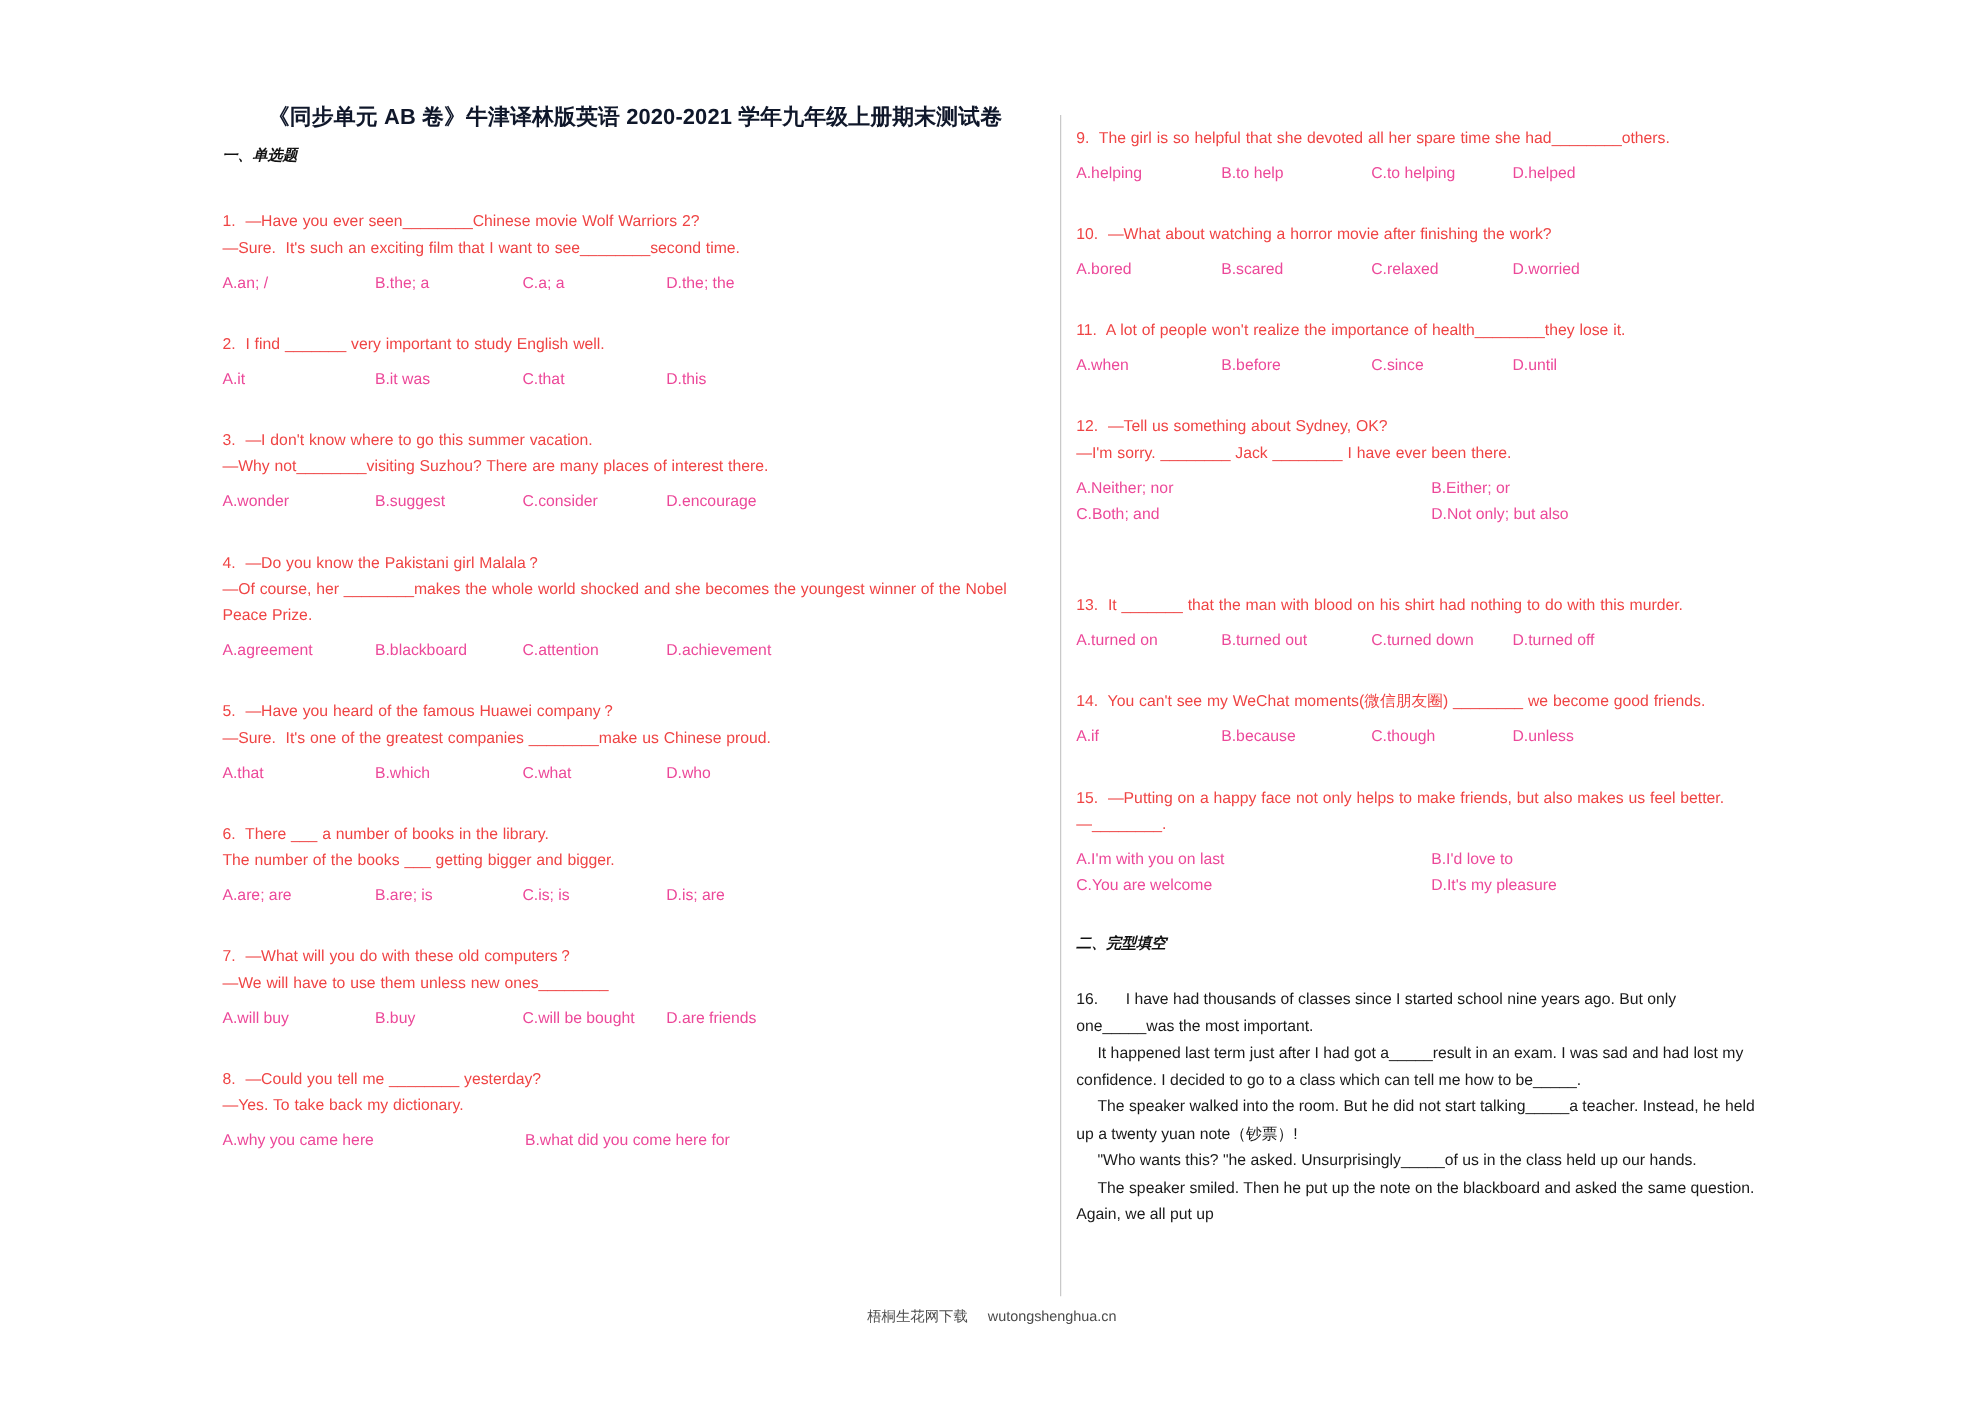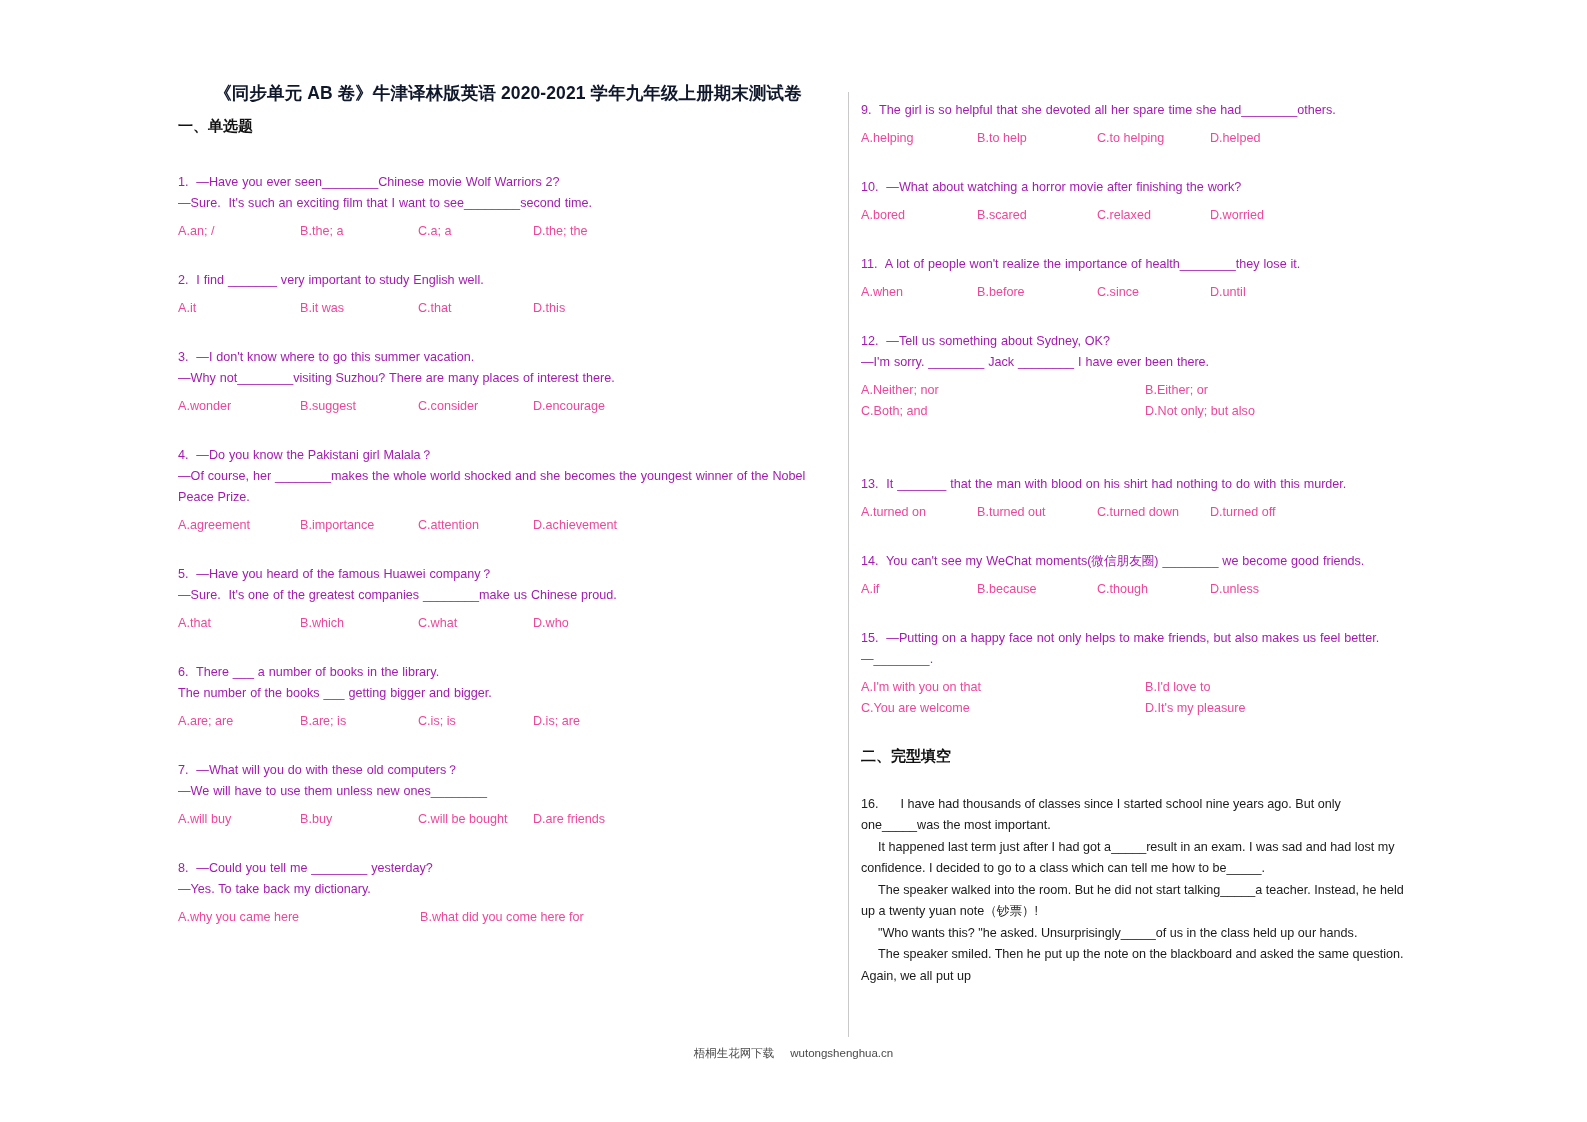--- a/index.html
+++ b/index.html
@@ -49,36 +49,37 @@
     left: 178px;
     top: 115px;
     width: 652px;
   }
   .col-right {
     left: 861px;
     top: 100px;
     width: 556px;
   }
   .section-head {
-    font-size: 15px;
+    font-size: 12px;
     font-weight: bold;
     color: #111111;
     margin: 0 0 6px 0;
     line-height: 1.5;
+    font-style: italic;
   }
   .q {
     margin: 0;
     padding: 0;
   }
   .q-spacer-sm { height: 22px; }
   .q-spacer-md { height: 28px; }
   .q-line {
     font-size: 12.6px;
     line-height: 21px;
-    color: #a21caf;
+    color: #ef4444;
     white-space: pre-wrap;
     word-spacing: 0.4px;
   }
   .opts {
     display: block;
     font-size: 12.6px;
     line-height: 21px;
     color: #ec4899;
     margin-top: 7px;
   }
@@ -166,21 +167,21 @@
         <span class="opts-row"><span class="opt">A.wonder</span><span class="opt">B.suggest</span><span class="opt">C.consider</span><span class="opt">D.encourage</span></span>
       </div>
     </div>
 
     <div class="q-spacer-md"></div>
 
     <div class="q">
       <div class="q-line">4.  —Do you know the Pakistani girl Malala？</div>
       <div class="q-line">—Of course, her ________makes the whole world shocked and she becomes the youngest winner of the Nobel Peace Prize.</div>
       <div class="opts opts-4">
-        <span class="opts-row"><span class="opt">A.agreement</span><span class="opt">B.importance</span><span class="opt">C.attention</span><span class="opt">D.achievement</span></span>
+        <span class="opts-row"><span class="opt">A.agreement</span><span class="opt">B.blackboard</span><span class="opt">C.attention</span><span class="opt">D.achievement</span></span>
       </div>
     </div>
 
     <div class="q-spacer-md"></div>
 
     <div class="q">
       <div class="q-line">5.  —Have you heard of the famous Huawei company？</div>
       <div class="q-line">—Sure.  It's one of the greatest companies ________make us Chinese proud.</div>
       <div class="opts opts-4">
         <span class="opts-row"><span class="opt">A.that</span><span class="opt">B.which</span><span class="opt">C.what</span><span class="opt">D.who</span></span>
@@ -274,21 +275,21 @@
         <span class="opts-row"><span class="opt">A.if</span><span class="opt">B.because</span><span class="opt">C.though</span><span class="opt">D.unless</span></span>
       </div>
     </div>
 
     <div class="q-spacer-md"></div>
 
     <div class="q">
       <div class="q-line">15.  —Putting on a happy face not only helps to make friends, but also makes us feel better.</div>
       <div class="q-line">—________.</div>
       <div class="opts opts-2r">
-        <span class="opts-row"><span class="opt">A.I'm with you on that</span><span class="opt">B.I'd love to</span></span>
+        <span class="opts-row"><span class="opt">A.I'm with you on last</span><span class="opt">B.I'd love to</span></span>
         <span class="opts-row"><span class="opt">C.You are welcome</span><span class="opt">D.It's my pleasure</span></span>
       </div>
     </div>
 
     <div class="q-spacer-sm" style="height:26px"></div>
 
     <div class="section-head">二、完型填空</div>
 
     <div class="q-spacer-sm" style="height:20px"></div>
 

